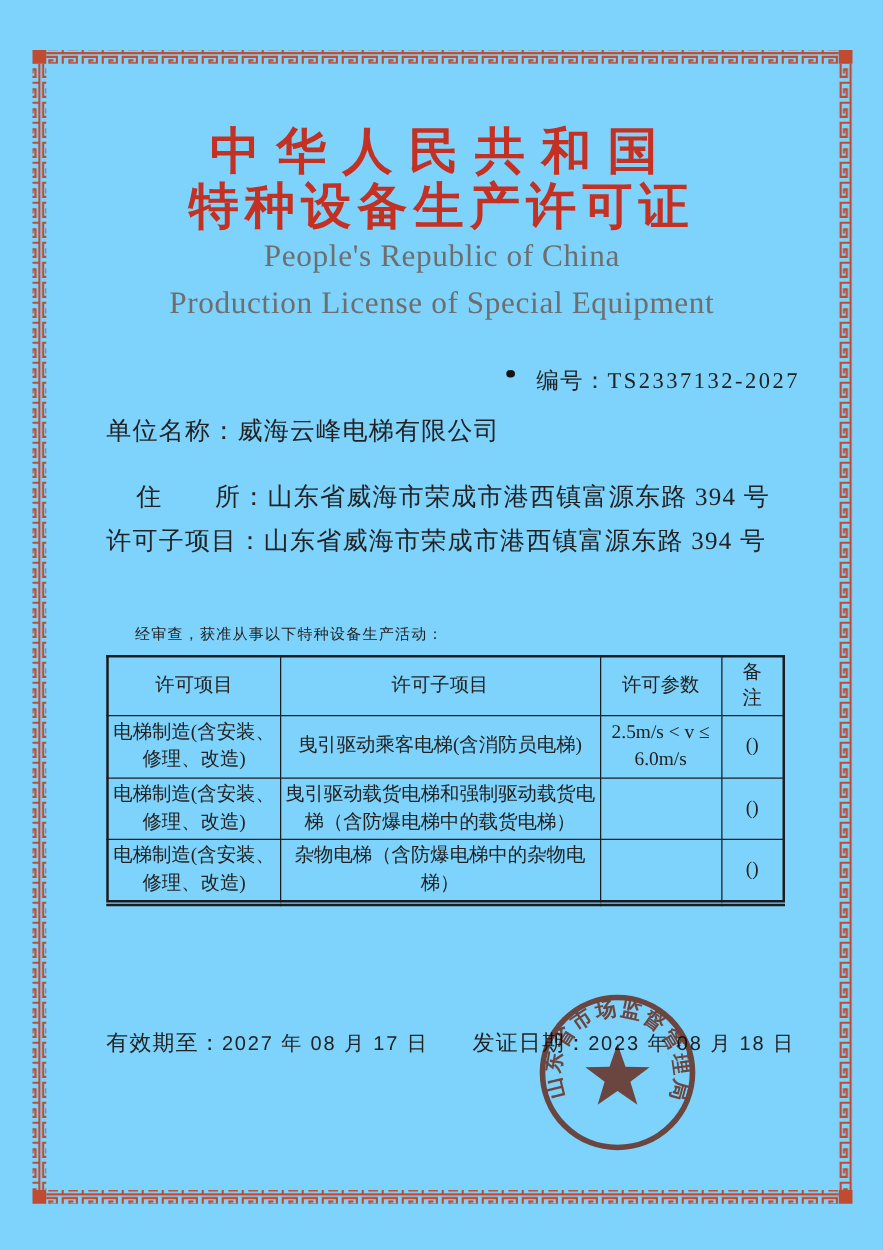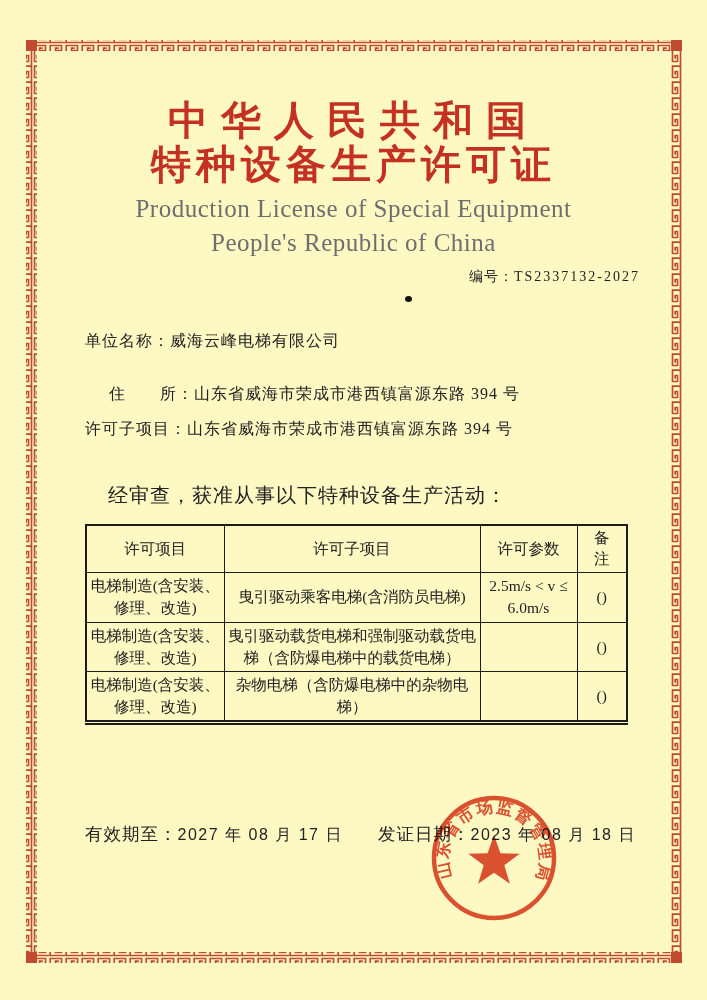--- a/index.html
+++ b/index.html
@@ -1,37 +1,37 @@
 <!DOCTYPE html>
 <html><head>
 <meta charset="utf-8">
 <style>
   html,body{margin:0;padding:0;background:#e8e4db;}
   .page{
     position:relative;
     width:707px;height:1000px;
     margin:0 auto;
-    background:#fef9c3;
+    background:#7dd3fc;
     font-family:"Liberation Serif","DejaVu Serif",serif;
     color:#222;
     overflow:hidden;
   }
   .frame-svg{position:absolute;left:0;top:0;}
   .title-block{position:absolute;left:0;top:100px;width:707px;text-align:center;}
   .title-cn-1{font-size:40px;font-weight:bold;color:#c43122;letter-spacing:13px;line-height:42px;}
   .title-cn-2{font-size:40px;font-weight:bold;color:#c43122;letter-spacing:5px;line-height:42px;margin-top:2px;}
   .title-en{font-size:25px;color:#6e6e6e;line-height:29px;margin-top:5px;letter-spacing:0.5px;}
   .title-en.first{margin-top:8px;}
-  .license-no{position:absolute;top:268px;right:67px;font-size:14px;letter-spacing:1px;}
+  .license-no{position:absolute;top:292px;right:67px;font-size:18px;letter-spacing:1px;}
   .license-no .num{letter-spacing:2px;}
-  .field{position:absolute;left:85px;font-size:16px;letter-spacing:1px;white-space:nowrap;}
+  .field{position:absolute;left:85px;font-size:20px;letter-spacing:1px;white-space:nowrap;}
   .field-0{top:331px;}
   .field-1{top:384px;margin-left:24px;}
   .field-2{top:419px;}
-  .approval-note{position:absolute;left:108px;top:482px;font-size:20px;letter-spacing:1px;}
+  .approval-note{position:absolute;left:108px;top:499px;font-size:12px;letter-spacing:1px;}
   .license-table{
     position:absolute;left:85px;top:524px;width:541px;
     border-collapse:collapse;
     border:2.5px solid #1c1c1c;
     border-bottom:5px double #1c1c1c;
     table-layout:fixed;
   }
   .license-table th,.license-table td{
     border:1.6px solid #1c1c1c;
     text-align:center;vertical-align:middle;
@@ -75,22 +75,22 @@
     <rect x="671" y="51" width="11" height="901" fill="url(#mv)"></rect>
     <rect x="26" y="40" width="11" height="11" fill="#c04b31"></rect>
     <rect x="671" y="40" width="11" height="11" fill="#c04b31"></rect>
     <rect x="26" y="952" width="11" height="11" fill="#c04b31"></rect>
     <rect x="671" y="952" width="11" height="11" fill="#c04b31"></rect>
   </svg>
 
   <div class="title-block">
     <div class="title-cn-1">中华人民共和国</div>
     <div class="title-cn-2">特种设备生产许可证</div>
+    <div class="title-en">People's Republic of China</div>
     <div class="title-en first">Production License of Special Equipment</div>
-    <div class="title-en">People's Republic of China</div>
   </div>
 
   <div class="license-no">
     <span>编号：</span><span class="num">TS2337132-2027</span>
   </div>
   <div class="ink-speck"></div>
 
   <div class="field field-0">
     <span>单位名称：</span><span>威海云峰电梯有限公司</span>
   </div>

